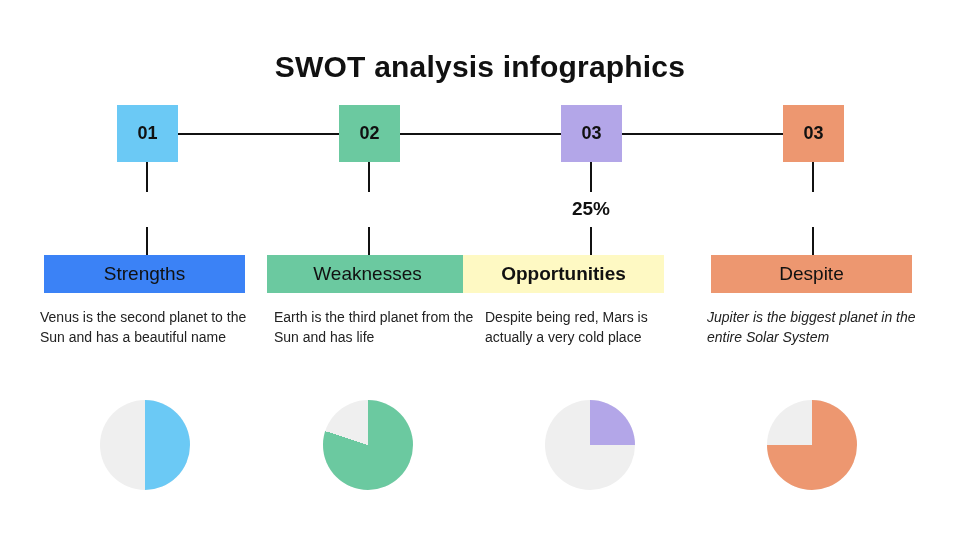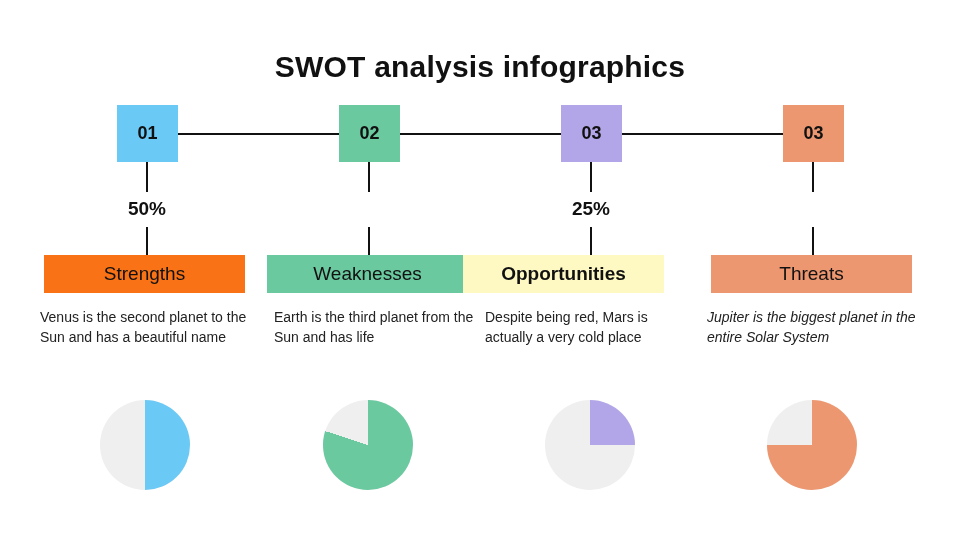--- a/index.html
+++ b/index.html
@@ -76,23 +76,22 @@
   <div class="title">SWOT analysis infographics</div>
 
   <div class="axis-line" style="left:178px; width:161px;"></div>
   <div class="axis-line" style="left:400px; width:161px;"></div>
   <div class="axis-line" style="left:622px; width:161px;"></div>
 
   <div class="num-box" style="left:117px; background:#6BC9F5;">
     <span>01</span>
   </div>
   <div class="vline" style="left:146px; top:162px; height:30px;"></div>
-  <div class="pct" style="left:87px;">50%</div>
   <div class="vline" style="left:146px; top:227px; height:28px;"></div>
-  <div class="cat-bar" style="left:44px; background:#f97316;">
+  <div class="cat-bar" style="left:44px; background:#3b82f6;">
     <span>Strengths</span>
   </div>
   <div class="desc" style="left:40px;">Venus is the second planet to the Sun and has a beautiful name</div>
   <div class="pie" style="left:100px;">
     <div class="slice" style="background:conic-gradient(#6BC9F5 0% 50%, transparent 50% 100%);"></div>
   </div>
 
   <div class="num-box" style="left:339px; background:#6BC9A0;">
     <span>02</span>
   </div>
@@ -119,20 +118,20 @@
   <div class="pie" style="left:545px;">
     <div class="slice" style="background:conic-gradient(#B3A6E8 0% 25%, transparent 25% 100%);"></div>
   </div>
 
   <div class="num-box" style="left:783px; background:#ED9770;">
     <span>03</span>
   </div>
   <div class="vline" style="left:812px; top:162px; height:30px;"></div>
   <div class="vline" style="left:812px; top:227px; height:28px;"></div>
   <div class="cat-bar" style="left:711px; background:#ED9770;">
-    <span>Threats</span>
+    <span>Despite</span>
   </div>
   <div class="desc" style="left:707px;font-style:italic;">Jupiter is the biggest planet in the entire Solar System</div>
   <div class="pie" style="left:767px;">
     <div class="slice" style="background:conic-gradient(#ED9770 0% 75%, transparent 75% 100%);"></div>
   </div>
 
 </div>
 
 </body></html>

